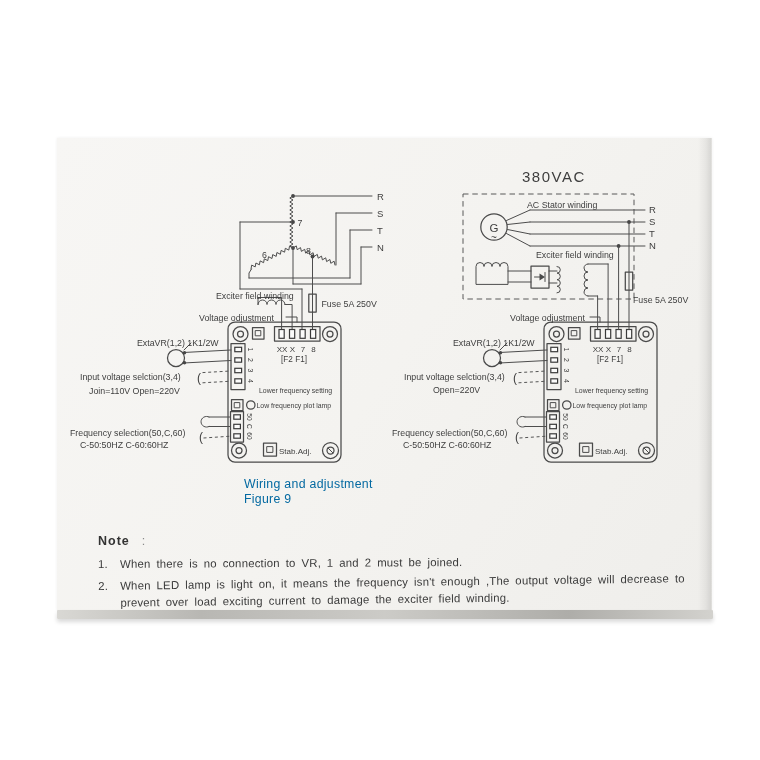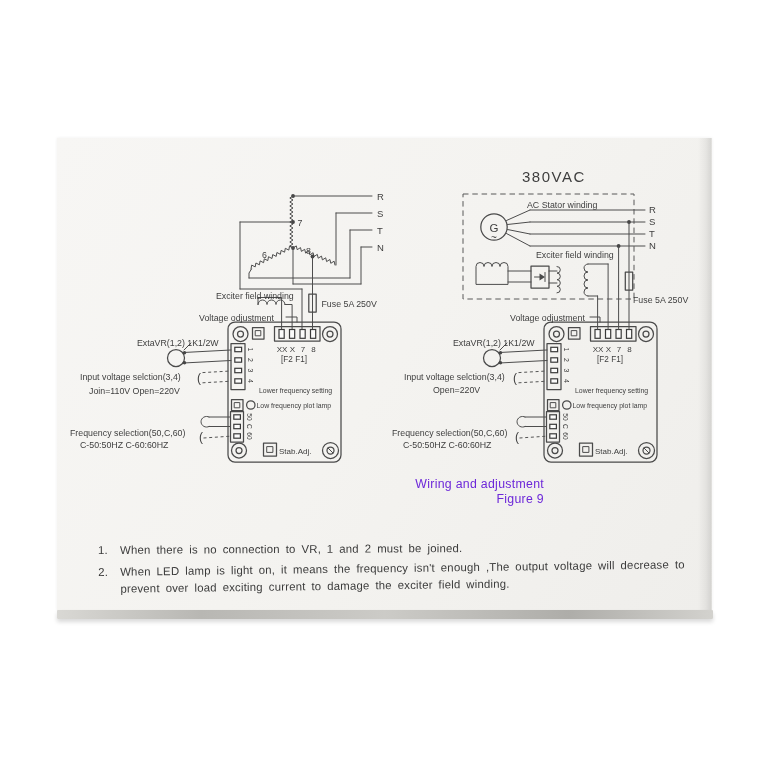--- a/index.html
+++ b/index.html
@@ -18,22 +18,22 @@
   .ln{fill:none;stroke:#4d4d4d;stroke-width:1;stroke-linecap:round;stroke-linejoin:round;}
   .bd{fill:none;stroke:#4a4a4a;stroke-width:1.25;stroke-linejoin:round;}
   .slot{fill:#fbfbfa;stroke:#3a3a3a;stroke-width:1.2;}
   .dash{fill:none;stroke:#555;stroke-width:1;stroke-dasharray:3,2.7;}
   .dash2{fill:none;stroke:#585858;stroke-width:1;stroke-dasharray:5.5,3.8;}
   .dot{fill:#454545;stroke:none;}
   .t66{font-size:6.6px;} .t7{font-size:6.9px;} .t8{font-size:8px;}
   .t82{font-size:8.2px;} .t85{font-size:8.8px;} .t95{font-size:9.5px;}
   .t12{font-size:12px;} .t15{font-size:15px;letter-spacing:1.5px;}
   .tg{font-size:11.5px;} .tt{font-size:10px;}
-  .caption{position:absolute;left:244px;top:477px;width:300px;text-align:right;
-           color:#6d28d9;font-size:12.3px;line-height:14.5px;letter-spacing:0.3px;}
+  .caption{position:absolute;left:244px;top:477px;width:300px;text-align:left;
+           color:#0369a1;font-size:12.3px;line-height:14.5px;letter-spacing:0.3px;}
   .note{position:absolute;left:98px;top:534px;width:614px;color:#3b3b3b;}
   .note-head{font-weight:700;font-size:12.5px;letter-spacing:1px;color:#333;}
   .note-head .colon{margin-left:12px;font-weight:400;color:#8a8a8a;}
   .note-item{display:flex;gap:7px;font-size:11.4px;line-height:17px;
              word-spacing:2.5px;letter-spacing:0.2px;}
   .note-item .num{flex:0 0 15px;}
   .item1{margin-top:8px;transform:rotate(-0.3deg);transform-origin:0 50%;}
   .item2{margin-top:5px;transform:rotate(-0.75deg);transform-origin:0 0;}
 </style>
 </head>
@@ -198,20 +198,23 @@
       <text class="t85" x="403" y="448">C-50:50HZ  C-60:60HZ</text>
     </g>
   </svg>
 
   <div class="caption">
     <div>Wiring and adjustment</div>
     <div>Figure 9</div>
   </div>
 
   <div class="note">
+    <div class="note-head">
+      <span>Note</span><span class="colon">:</span>
+    </div>
     <div class="note-item item1">
       <span class="num">1.</span>
       <span>When there is no connection to VR, 1 and 2 must be joined.</span>
     </div>
     <div class="note-item item2">
       <span class="num">2.</span>
       <span>When LED lamp is light on, it means the frequency isn't enough ,The output voltage will decrease to prevent over load exciting current to damage the exciter field winding.</span>
     </div>
   </div>
 

